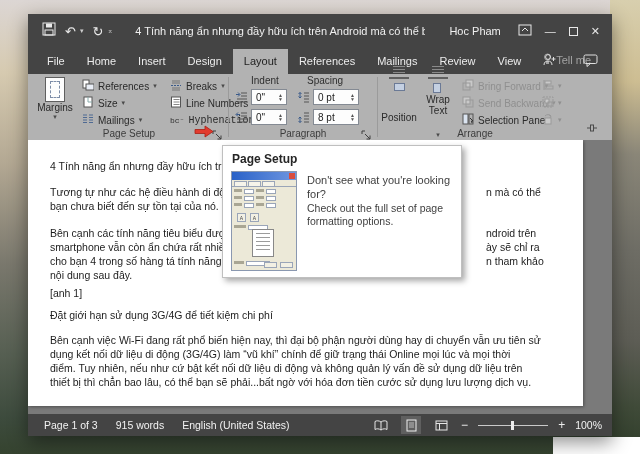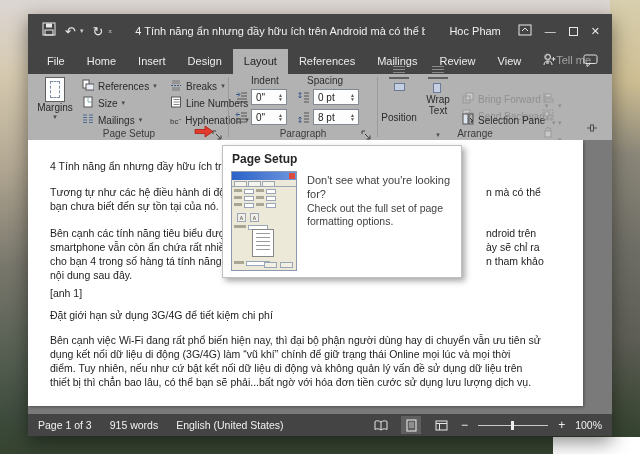--- a/index.html
+++ b/index.html
@@ -40,21 +40,21 @@
 
   
   .ribbon { position:relative; height:66px; background:#b2b2b2; color:#262626; }
   .grp { position:absolute; top:0; height:66px; }
   .grp-footer { position:absolute; left:0; right:0; bottom:1px; text-align:center; font-size:10px; color:#3c3c3c; }
   .launcher { position:absolute; right:3px; bottom:2px; width:11px; height:11px; }
   .vsep { position:absolute; top:3px; bottom:3px; width:1px; background:#9b9b9b; }
 
   .bigbtn { position:absolute; top:3px; width:38px; height:48px; display:flex; flex-direction:column; align-items:center; justify-content:flex-start; font-size:10px; color:#2a2a2a; text-align:center; line-height:1.1; }
   .smallbtn { position:absolute; height:16px; display:flex; align-items:center; gap:4px; font-size:10px; color:#2a2a2a; white-space:nowrap; }
-  .smallbtn.disabled, .smallbtn.disabled .dd { color:#8f8f8f;margin-top:13px; }
+  .smallbtn.disabled, .smallbtn.disabled .dd { color:#8f8f8f; }
   .dd { font-size:7px; color:#4a4a4a; }
 
   .pageicon { width:20px; height:25px; background:#fdfdfd; border:1px solid #5f5f5f; position:relative; }
   .pageicon .m { position:absolute; left:4px; right:4px; top:3px; bottom:3px; border:1px dashed #7d8da8; }
   .pimg { position:absolute; left:4px; top:5px; width:11px; height:8px; background:#c4d0e2; border:1px solid #6b7karat; border:1px solid #6b7a96; }
   .plines { position:absolute; left:3px; right:3px; bottom:4px; height:8px;
     background:repeating-linear-gradient(180deg,#8a8a8a 0 1px,transparent 1px 3px); }
 
   .field { background:#fdfdfd; border:1px solid #848a93; height:16px; display:flex; align-items:center; font-size:10px; color:#222; padding-left:4px; position:relative; }
   .spin { position:absolute; right:1px; top:0; bottom:0; width:9px; display:flex; flex-direction:column; justify-content:center; align-items:center; color:#555; }
@@ -88,21 +88,21 @@
   .th-or { position:absolute; width:9px; height:9px; background:#f2f0e4; border:1px solid #9aa5b8; display:flex; align-items:center; justify-content:center; font-size:5px; color:#444; }
   .th-prev { position:absolute; left:20px; top:42px; width:22px; height:28px; background:#ffffff; border:1px solid #888; }
   .th-prev i { display:block; height:1px; background:#9c9c9c; margin:3px 3px 0 3px; }
   .th-btn { position:absolute; bottom:2px; width:13px; height:6px; background:#f2f0e4; border:1px solid #9aa5b8; }
 
   
   .red-arrow { position:absolute; z-index:40; }
 
   
   .statusbar { position:absolute; left:0; right:0; bottom:0; height:22px; background:#444444; color:#f2f2f2; display:flex; align-items:center; font-size:10.5px; }
-  .sb-left { display:flex; gap:18px; padding-left:10px; }
+  .sb-left { display:flex; gap:18px; padding-left:16px; }
   .sb-right { margin-left:auto; display:flex; align-items:center; gap:10px; padding-right:10px; }
   .viewbtn { width:20px; height:18px; display:flex; align-items:center; justify-content:center; }
   .viewbtn.sel { background:#5f5f5f; }
   .zoom-track { position:relative; width:70px; height:1px; background:#c9c9c9; }
   .zoom-thumb { position:absolute; left:33px; top:-4px; width:3px; height:9px; background:#ededed; }
   .zsign { font-size:12px; color:#ededed; }
 </style>
 </head>
 <body>
 
@@ -223,21 +223,21 @@
             <span class="dd">▾</span>
         </div>
         <div class="smallbtn" style="left:138px; top:21px;">
           <span class="mini"><svg width="12" height="12" viewBox="0 0 12 12">
                 <rect x="1.5" y="1" width="9" height="10" fill="#fff" stroke="#555"></rect>
                 <path d="M3.5 3.5 h6 M3.5 6 h6 M3.5 8.5 h6" stroke="#888"></path>
               </svg></span>
           <span>Line Numbers</span>
             <span class="dd">▾</span>
         </div>
-        <div class="smallbtn" style="left:138px; top:38px;">
+        <div class="smallbtn" style="left:138px; top:38px;font-family:Liberation Mono, monospace;">
           <span class="mini" style="font-size:8px;color:#333;">bc⁻</span>
           <span>Hyphenation</span>
             <span class="dd">▾</span>
         </div>
         <div class="grp-footer">Page Setup</div>
         <span class="launcher">
           <svg width="11" height="11" viewBox="0 0 11 11">
               <path d="M1 4 V1 H4" fill="none" stroke="#3f3f3f"></path>
               <path d="M4 4 L9 9 M9 5.5 V9 H5.5" fill="none" stroke="#3f3f3f"></path>
             </svg>

